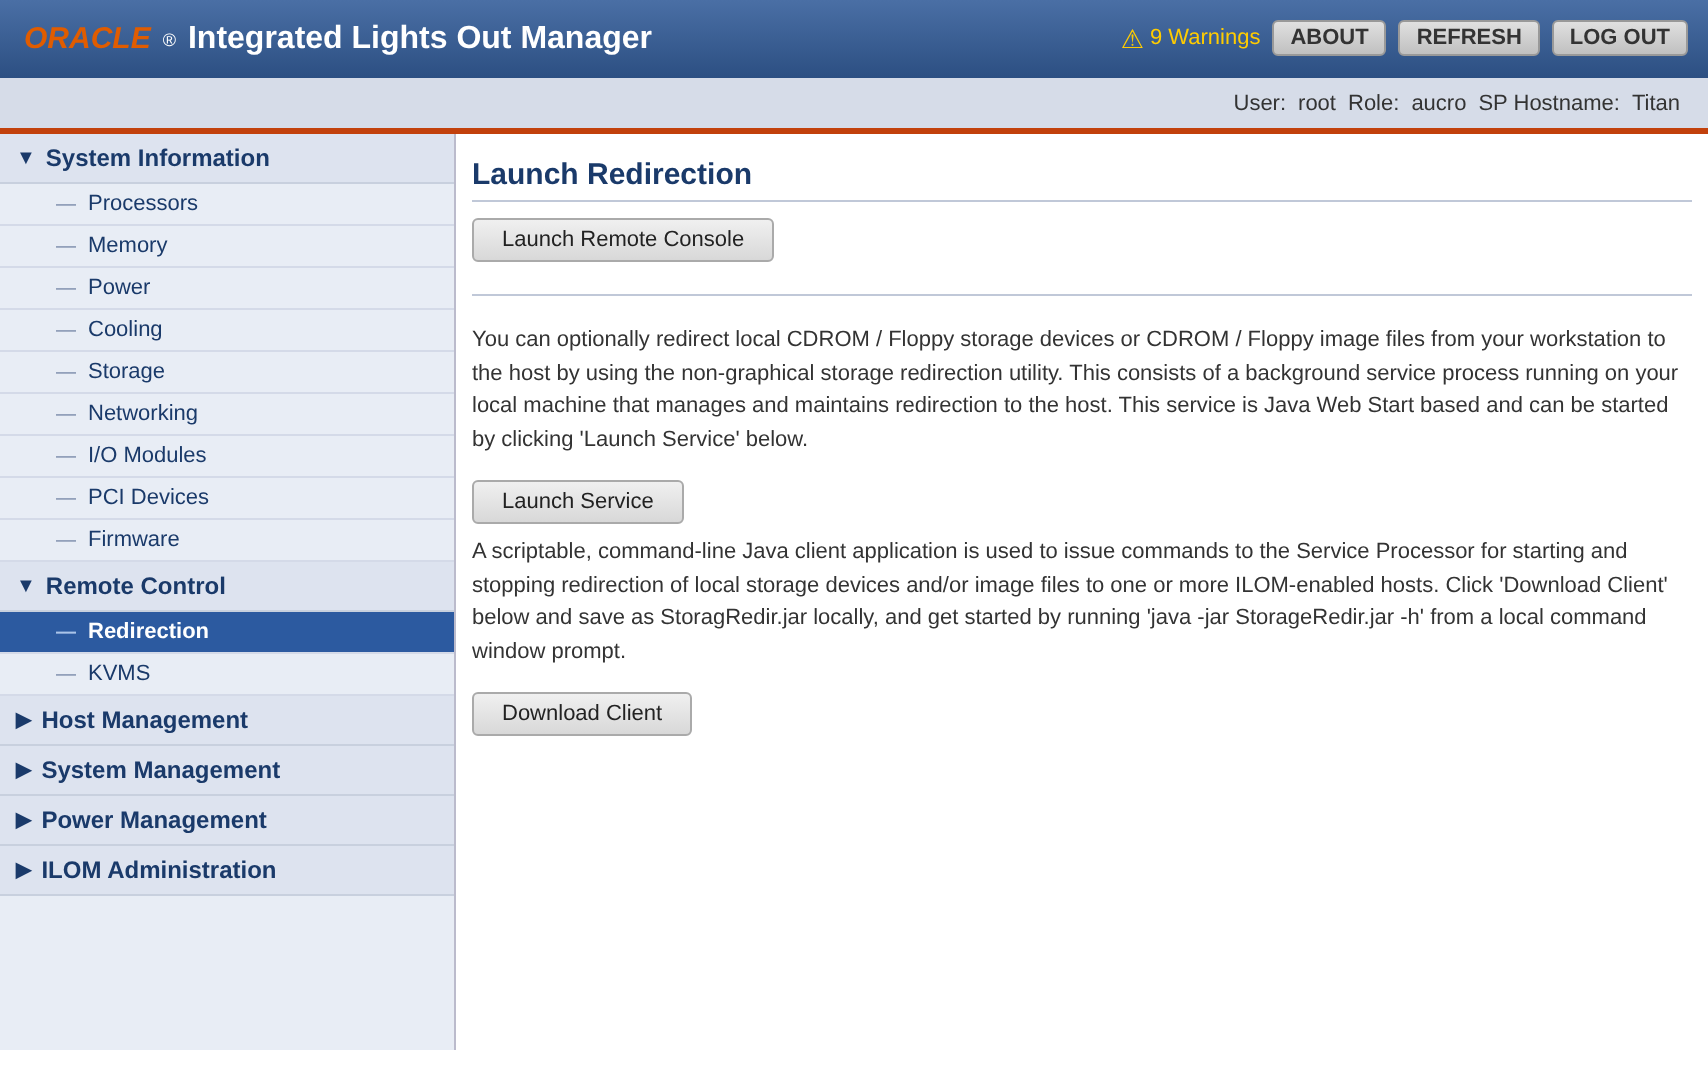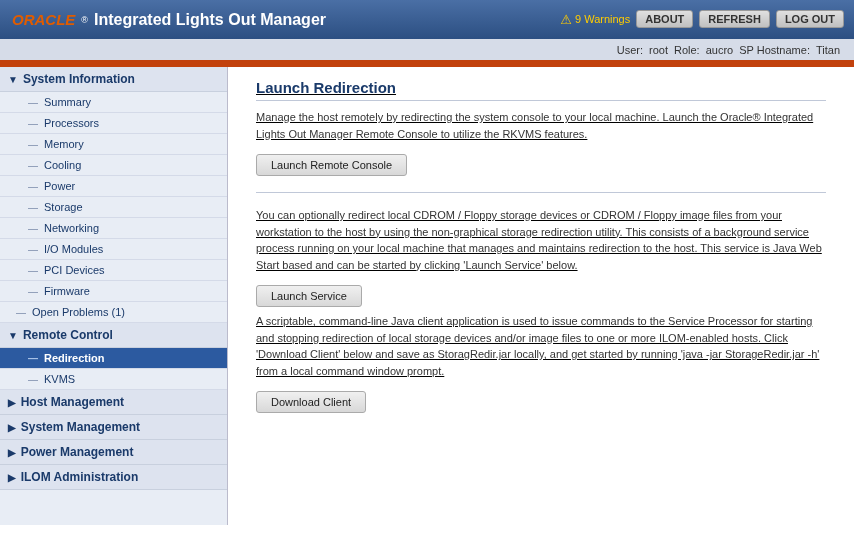--- a/index.html
+++ b/index.html
@@ -54,21 +54,21 @@
       padding: 2px 8px;
       font-size: 11px;
       font-weight: bold;
       cursor: pointer;
       color: #333;
     }
 
     
     #user-bar {
       background: #d6dce8;
-      border-bottom: 7px solid #c2410c;
+      border-bottom: 3px solid #c2410c;
       height: 28px;
       display: flex;
       align-items: center;
       justify-content: flex-end;
       padding-right: 14px;
       font-size: 11px;
       color: #333;
       gap: 6px;
     }
 
@@ -134,24 +134,23 @@
       color: #1a3a6a;
       cursor: pointer;
       border-bottom: 1px solid #c8d0de;
       background: #dde3ef;
     }
     .nav-sub-header .arrow { margin-right: 5px; font-size: 10px; color: #1a3a6a; }
 
     
     #content {
       flex: 1;
-      padding: 12px 28px;
+      padding: 12px 8px;
       overflow-y: auto;
       background: #fff;
-      text-decoration: underline;
     }
     .section-title {
       font-size: 15px;
       color: #1a3a6a;
       font-weight: bold;
       margin-bottom: 8px;
       border-bottom: 1px solid #c0c8d8;
       padding-bottom: 4px;
     }
     .section-desc {
@@ -209,53 +208,47 @@
 <div id="main">
 
   <div id="sidebar">
 
     <div class="nav-section-header">
       <span class="arrow">▼</span>
       <span>System Information</span>
     </div>
 
     <div class="nav-item">
-      <span>Summary</span>
-    </div>
-    <div class="nav-item">
       <span>Processors</span>
     </div>
     <div class="nav-item">
       <span>Memory</span>
     </div>
     <div class="nav-item">
+      <span>Power</span>
+    </div>
+    <div class="nav-item">
       <span>Cooling</span>
     </div>
     <div class="nav-item">
-      <span>Power</span>
-    </div>
-    <div class="nav-item">
       <span>Storage</span>
     </div>
     <div class="nav-item">
       <span>Networking</span>
     </div>
     <div class="nav-item">
       <span>I/O Modules</span>
     </div>
     <div class="nav-item">
       <span>PCI Devices</span>
     </div>
     <div class="nav-item">
       <span>Firmware</span>
     </div>
 
-    <div class="nav-item" style="padding-left:16px;">
-      <span>Open Problems (1)</span>
-    </div>
 
     <div class="nav-sub-header">
       <span class="arrow">▼</span>
       <span>Remote Control</span>
     </div>
 
     <div class="nav-item active">
       <span>Redirection</span>
     </div>
     <div class="nav-item">
@@ -280,21 +273,20 @@
     <div class="nav-sub-header">
       <span class="arrow">▶</span>
       <span>ILOM Administration</span>
     </div>
 
   </div>
 
   <div id="content">
 
     <div class="section-title">Launch Redirection</div>
-    <div class="section-desc">Manage the host remotely by redirecting the system console to your local machine. Launch the Oracle® Integrated Lights Out Manager Remote Console to utilize the RKVMS features.</div>
     <button class="action-btn">Launch Remote Console</button>
 
     <hr class="divider">
 
     <div class="section-desc">You can optionally redirect local CDROM / Floppy storage devices or CDROM / Floppy image files from your workstation to the host by using the non-graphical storage redirection utility. This consists of a background service process running on your local machine that manages and maintains redirection to the host. This service is Java Web Start based and can be started by clicking 'Launch Service' below.</div>
     <button class="action-btn">Launch Service</button>
     <div class="section-desc">A scriptable, command-line Java client application is used to issue commands to the Service Processor for starting and stopping redirection of local storage devices and/or image files to one or more ILOM-enabled hosts. Click 'Download Client' below and save as StoragRedir.jar locally, and get started by running 'java -jar StorageRedir.jar -h' from a local command window prompt.</div>
     <button class="action-btn">Download Client</button>
 
   </div>

